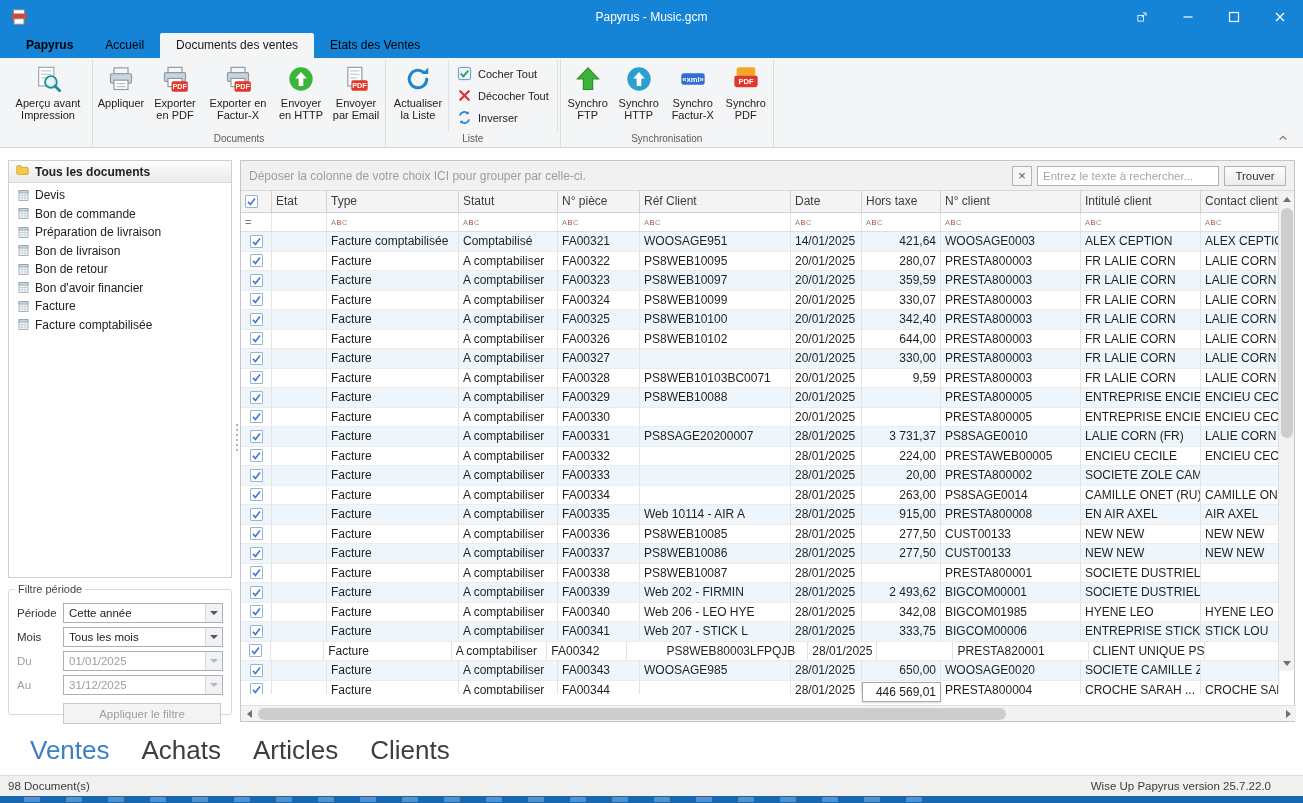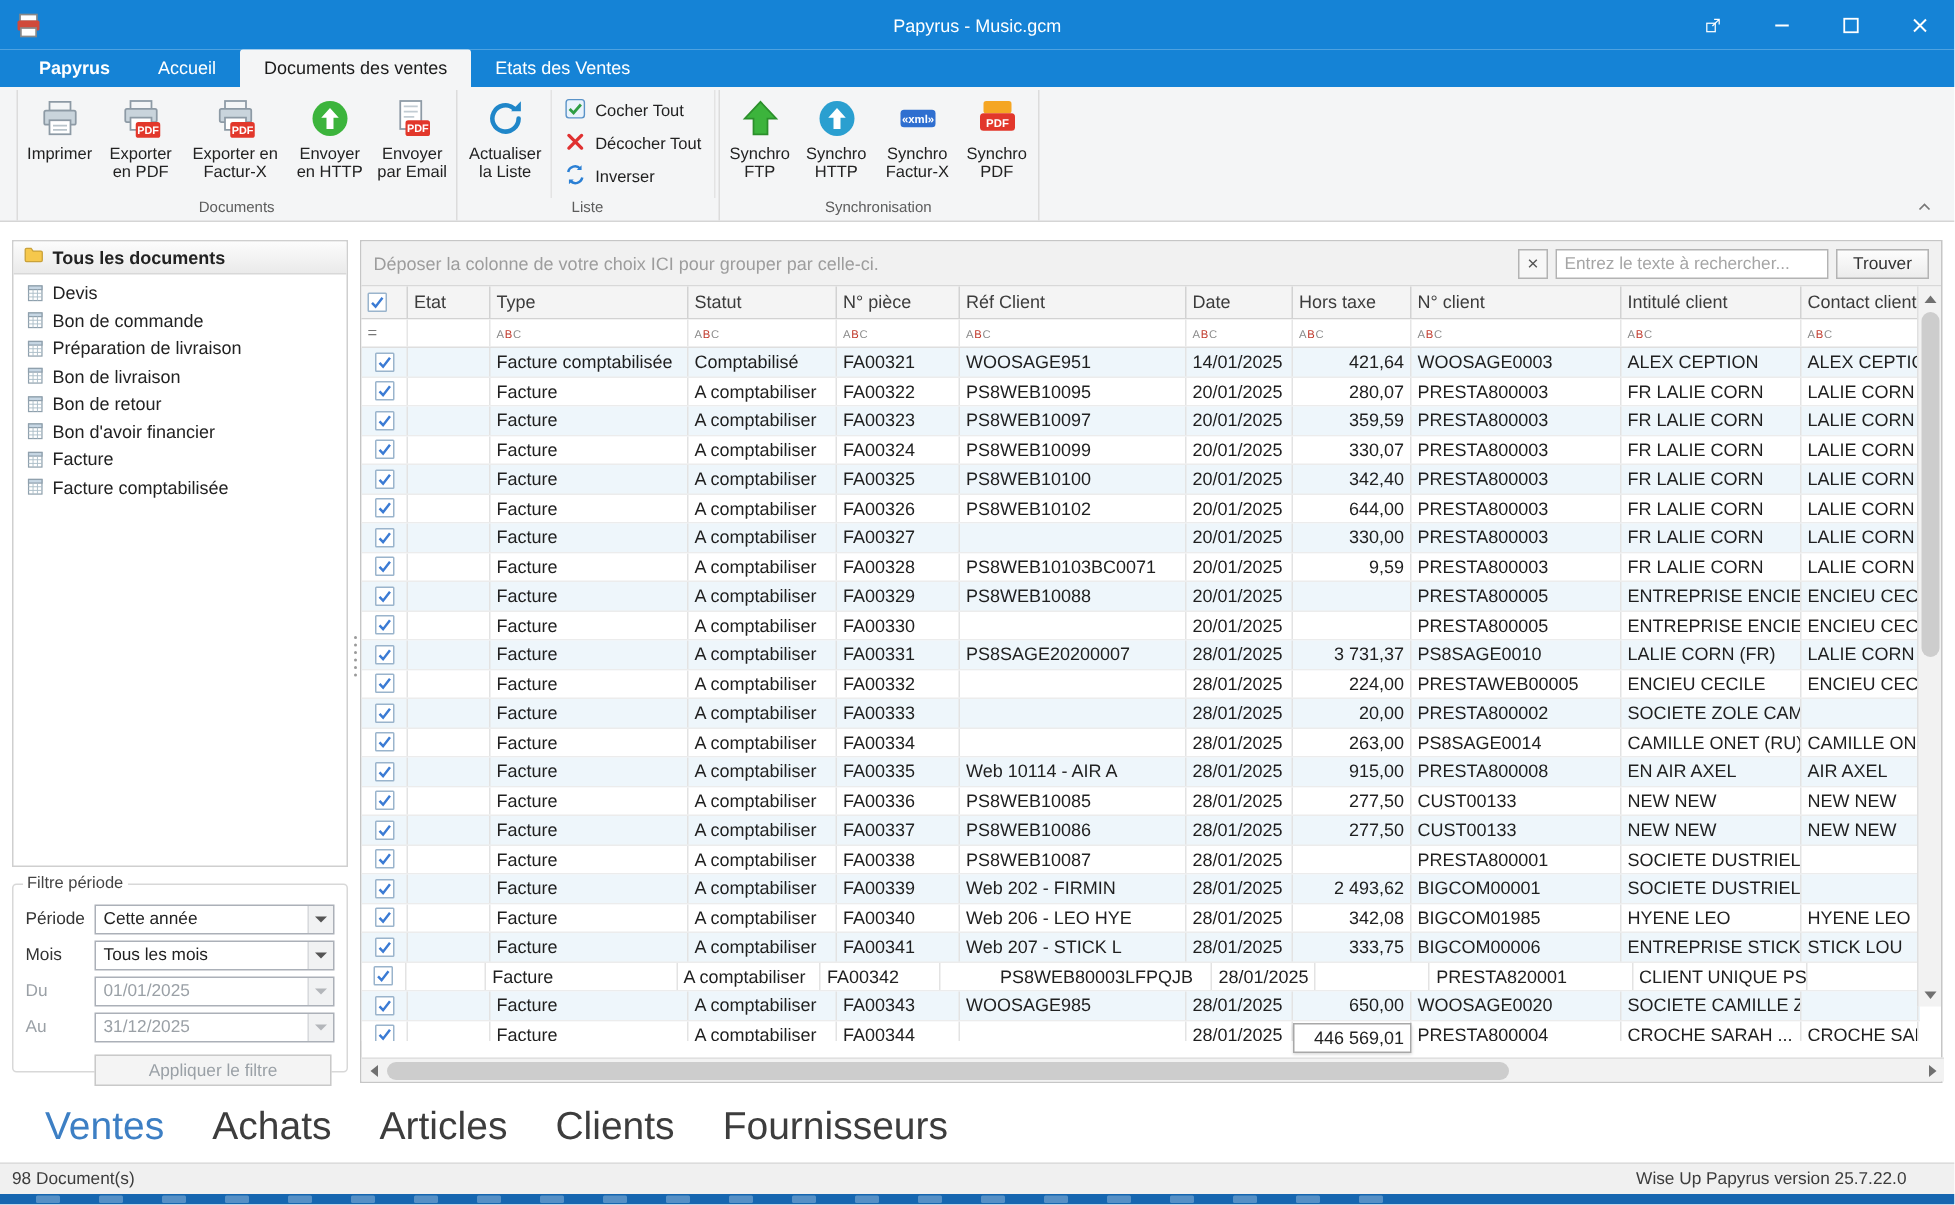--- a/index.html
+++ b/index.html
@@ -15,21 +15,21 @@
   
   .titlebar{position:absolute;top:0;left:0;right:0;height:33px;background:var(--titlebar);display:flex;align-items:center;}
   .app-icon{margin-left:10px;width:18px;height:18px;}
   .title-text{position:absolute;left:0;right:0;text-align:center;color:#fff;font-size:12px;pointer-events:none;}
   .win-controls{position:absolute;right:0;top:0;height:33px;display:flex;}
   .win-btn{width:46px;height:33px;display:flex;align-items:center;justify-content:center;}
   .win-btn svg{width:12px;height:12px;}
 
   
   .tabbar{position:absolute;top:33px;left:0;right:0;height:25px;background:var(--titlebar);display:flex;padding-left:10px;}
-  .tab{padding:0 16px;line-height:25px;color:#ffffff;font-size:12px;cursor:default;}
+  .tab{padding:0 16px;line-height:25px;color:#000000;font-size:12px;cursor:default;}
   .tab.file{font-weight:bold;}
   .tab.active{background:#f4f5f6;color:#1a1a1a;border-radius:2px 2px 0 0;}
 
   
   .ribbon{position:absolute;top:58px;left:0;right:0;height:90px;background:#f4f5f6;border-bottom:1px solid #d5d5d5;}
   .ribbon-row{display:flex;height:100%;padding:2px 4px 0 4px;align-items:stretch;}
   .rgroup{display:flex;flex-direction:column;border-right:1px solid #dcdcdc;padding:0 2px;}
   .rbuttons{display:flex;flex:1;align-items:stretch;}
   .rgroup-label{text-align:center;font-size:10px;color:#5c5c5c;height:15px;line-height:13px;}
   .rbtn{display:flex;flex-direction:column;align-items:center;padding:4px 1px 1px;font-size:11px;line-height:12px;text-align:center;color:#222;cursor:default;}
@@ -165,35 +165,48 @@
   <span class="tab file">Papyrus</span>
   <span class="tab">Accueil</span>
   <span class="tab active">Documents des ventes</span>
   <span class="tab">Etats des Ventes</span>
 </div>
 
 <div class="ribbon">
   <div class="ribbon-row">
 
     <div class="rgroup">
+      <div class="rbuttons">
+        <div class="rbtn" style="width:84px">
+          <span class="ricon">
+            <svg viewBox="0 0 24 24">
+                <rect x="4" y="2" width="13" height="16" fill="#fff" stroke="#9aa7b0"></rect>
+                <path d="M6 5h9M6 8h9M6 11h5" stroke="#c0cbd2" stroke-width="1"></path>
+                <circle cx="14.5" cy="14.5" r="5" fill="#dff3f3" fill-opacity="0.85" stroke="#1c8f93" stroke-width="1.6"></circle>
+                <path d="M18 18l4 4" stroke="#1c8f93" stroke-width="2.4" stroke-linecap="round"></path>
+              </svg>
+          </span>
+          <span class="rlabel">Aperçu avant Impression</span>
+        </div>
+      </div>
       <div class="rgroup-label">&nbsp;</div>
     </div>
 
     <div class="rgroup">
       <div class="rbuttons">
         <div class="rbtn" style="width:52px">
           <span class="ricon">
             <svg viewBox="0 0 24 24">
                 <rect x="6" y="2.5" width="12" height="5" fill="#f4f6f7" stroke="#8d9aa5"></rect>
                 <rect x="3" y="7.5" width="18" height="8" rx="1" fill="#c9d4dc" stroke="#8d9aa5"></rect>
                 <rect x="6" y="13" width="12" height="8" fill="#fff" stroke="#8d9aa5"></rect>
                 <path d="M8 16h8M8 18.5h8" stroke="#b9c4cb"></path>
               </svg>
           </span>
-          <span class="rlabel">Imprimer</span>
+          <span class="rlabel">Appliquer</span>
         </div>
         <div class="rbtn" style="width:56px">
           <span class="ricon">
             <svg viewBox="0 0 24 24">
                 <rect x="6" y="2" width="12" height="4.5" fill="#f4f6f7" stroke="#8d9aa5"></rect>
                 <rect x="3" y="6.5" width="18" height="7.5" rx="1" fill="#c9d4dc" stroke="#8d9aa5"></rect>
                 <rect x="6" y="11.5" width="12" height="7" fill="#fff" stroke="#8d9aa5"></rect>
                 <rect x="9" y="14" width="14" height="9" rx="1.5" fill="#e2372b"></rect>
                 <text x="16" y="20.8" font-size="6.2" fill="#fff" text-anchor="middle" font-family="sans-serif" font-weight="bold">PDF</text>
               </svg>
@@ -984,21 +997,20 @@
         <span class="tri-right"></span>
       </span>
   </div>
 </div>
 
 <div class="bottomnav">
   <span class="nav-item active">Ventes</span>
   <span class="nav-item">Achats</span>
   <span class="nav-item">Articles</span>
   <span class="nav-item">Clients</span>
-  <span class="nav-item">Fournisseurs</span>
 </div>
 
 <div class="statusbar">
   <span class="status-left">98 Document(s)</span>
   <span class="status-right">Wise Up Papyrus version 25.7.22.0</span>
 </div>
 
 <div class="taskbar">
     <span class="tb-mark"></span>
     <span class="tb-mark"></span>

